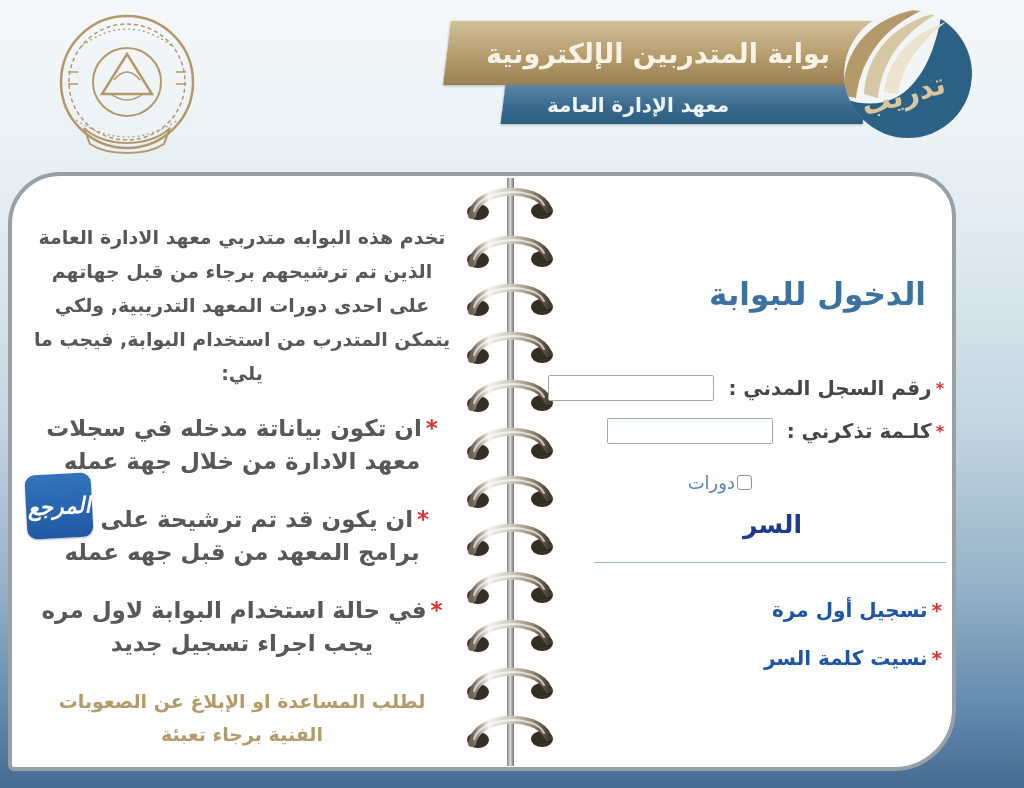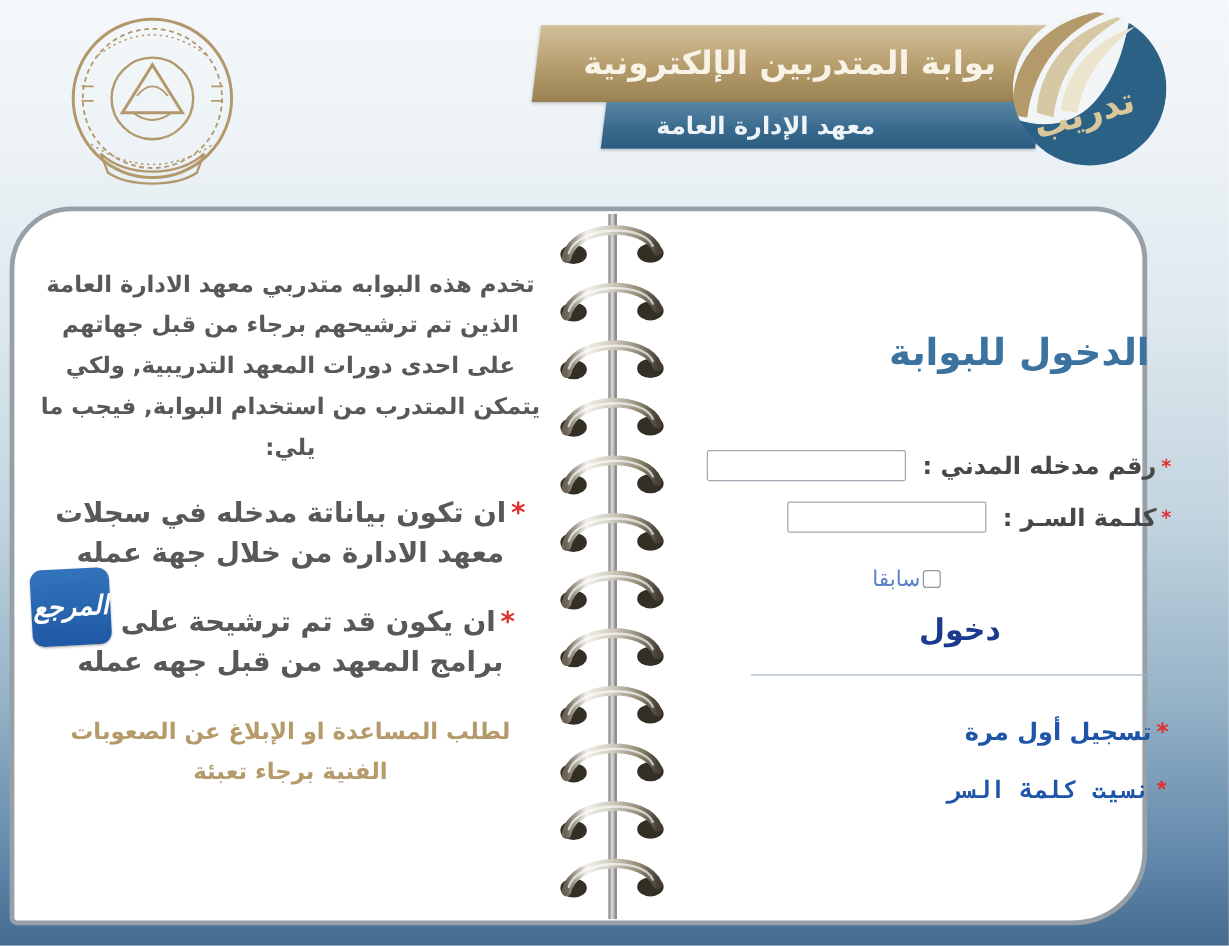--- a/index.html
+++ b/index.html
@@ -59,21 +59,21 @@
     left:26px; top:474px; width:66px; height:64px;
     background:linear-gradient(180deg,#3274bc 0%,#2058a4 100%);
     border-radius:10px;
     display:flex; align-items:center; justify-content:center;
     color:#ffffff; font-size:22px; font-weight:bold; font-style:italic;
     transform:rotate(-3deg);
     box-shadow:0 1px 2px rgba(0,0,0,.3);
   }
 
   
-  .login-col { left:584px; top:172px; width:396px; height:509px; }
+  .login-col { left:552px; top:172px; width:396px; height:509px; }
   .login-title { position:absolute; top:104px; right:22px; color:#3b72a0; font-size:31px; font-weight:bold; }
   .form-row { position:absolute; right:4px; display:flex; align-items:center; }
   .row-civil { top:203px; }
   .row-pass  { top:246px; }
   .form-row label { color:#474747; font-size:20px; font-weight:bold; white-space:nowrap; }
   .form-row input[type=text], .form-row input[type=password] {
     width:166px; height:26px; margin-right:14px;
     border:1px solid #9fa9b2; background:#ffffff; border-radius:2px;
     font-size:15px; padding:0 5px;
   }
@@ -84,21 +84,21 @@
   }
   .remember-label { color:#5b82c4; font-size:18px; margin-right:2px; cursor:pointer; }
   .login-btn {
     position:absolute; top:338px; right:146px;
     background:none; border:none;
     color:#1c3a8e; font-size:25px; font-weight:bold; font-family:inherit; cursor:pointer;
   }
   .divider { position:absolute; top:390px; right:2px; width:352px; border-top:1px solid #9fb4c4; }
   .portal-link { position:absolute; right:6px; font-size:20px; font-weight:bold; color:#1f55a8; cursor:pointer; }
   .link-first  { top:426px; }
-  .link-forgot { top:474px;font-family:Liberation Mono, monospace; }
+  .link-forgot { top:474px; }
 </style>
 </head>
 <body>
 
 <div class="abs seal">
   <svg width="142" height="158" viewBox="0 0 142 158">
     <g fill="none" stroke="#b2986b">
       <circle cx="71" cy="80" r="66" stroke-width="2.5"></circle>
       <circle cx="71" cy="80" r="58" stroke-width="1.5" stroke-dasharray="4 3"></circle>
       <circle cx="71" cy="80" r="34" stroke-width="2"></circle>
@@ -178,52 +178,53 @@
       <use href="#ring" y="528"></use>
   </svg>
 </div>
 
 <div class="abs info-col">
   <p class="intro">تخدم هذه البوابه متدربي معهد الادارة العامة الذين تم ترشيحهم برجاء من قبل جهاتهم على احدى دورات المعهد التدريبية, ولكي يتمكن المتدرب من استخدام البوابة, فيجب ما يلي:</p>
 
   <div>
       <div class="req-item"><span class="star">*</span><span>ان تكون بياناتة مدخله في سجلات معهد الادارة من خلال جهة عمله</span></div>
       <div class="req-item"><span class="star">*</span><span>ان يكون قد تم ترشيحة على احد برامج المعهد من قبل جهه عمله</span></div>
+      <div class="req-item"><span class="star">*</span><span>في حالة استخدام البوابة لاول مره يجب اجراء تسجيل جديد</span></div>
     </div>
 
   <p class="support-note">لطلب المساعدة او الإبلاغ عن الصعوبات الفنية برجاء تعبئة</p>
 
 </div>
 
 <div class="abs watermark">
   <span>المرجع</span>
 </div>
 
 <div class="abs login-col">
 
   <div class="login-title">الدخول للبوابة</div>
 
   <div class="form-row row-civil">
     <span class="star">*</span>
-    <label>رقم مدخله المدني :</label>
+    <label>رقم السجل المدني :</label>
     <input type="text" value="" style="">
   </div>
 
   <div class="form-row row-pass">
     <span class="star">*</span>
-    <label>كلـمة السـر :</label>
+    <label>كلـمة تذكرني :</label>
     <input type="password" value="" style="">
   </div>
 
   <div class="remember-row">
     <input type="checkbox" style="">
-    <span class="remember-label">سابقا</span>
-  </div>
-
-  <button class="login-btn">دخول</button>
+    <span class="remember-label">دورات</span>
+  </div>
+
+  <button class="login-btn">السر</button>
 
   <div class="divider"></div>
 
   <div class="portal-link link-first">
     <span class="star">*</span><span>تسجيل أول مرة</span>
   </div>
 
   <div class="portal-link link-forgot">
     <span class="star">*</span><span>نسيت كلمة السر</span>
   </div>

